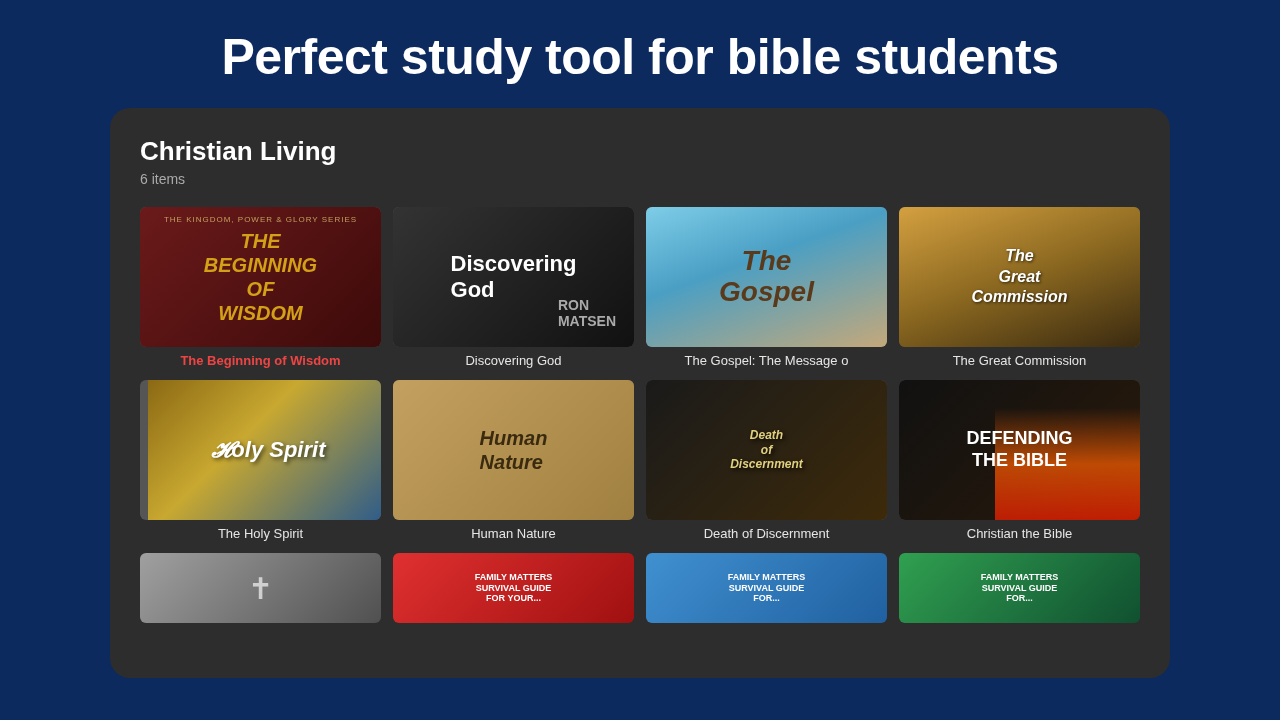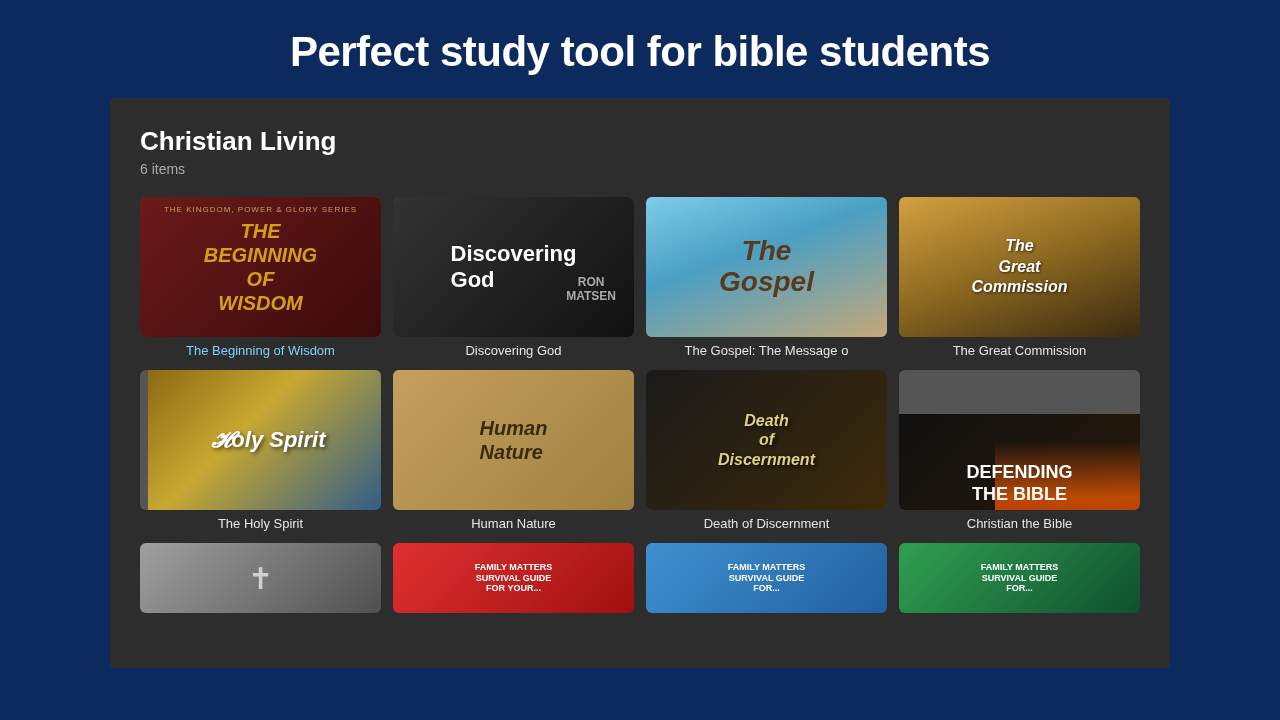--- a/index.html
+++ b/index.html
@@ -10,32 +10,32 @@
       background-color: #0d2a5e;
       font-family: -apple-system, BlinkMacSystemFont, 'Segoe UI', Helvetica, Arial, sans-serif;
       overflow: hidden;
       display: flex;
       flex-direction: column;
       align-items: center;
     }
 
     .page-title {
       color: #ffffff;
-      font-size: 42px;
+      font-size: 50px;
       font-weight: 700;
       text-align: center;
       padding: 28px 0 22px 0;
       letter-spacing: -0.5px;
     }
 
     .app-container {
       width: 1060px;
       height: 570px;
       background-color: #2d2d2d;
-      border-radius: 4px;
+      border-radius: 20px;
       overflow: hidden;
       padding: 28px 30px 0 30px;
     }
 
     .category-title {
       color: #ffffff;
       font-size: 26px;
       font-weight: 700;
       margin-bottom: 4px;
     }
@@ -80,22 +80,22 @@
       color: #e5e5e5;
       font-size: 13px;
       text-align: center;
       margin-top: 6px;
       white-space: nowrap;
       overflow: hidden;
       text-overflow: ellipsis;
     }
 
     .item:first-child .item-label {
-      color: #7dd3fc;
-      font-weight: 400;
+      color: #ef4444;
+      font-weight: 700;
     }
 
     
     .thumb-beginning {
       background: linear-gradient(135deg, #6b1a1a 0%, #3d0a0a 100%);
     }
     .thumb-beginning-text {
       color: #d4a017;
       font-size: 20px;
       font-weight: 900;
@@ -120,26 +120,26 @@
       background: linear-gradient(135deg, #333 0%, #111 100%);
     }
     .thumb-god-text {
       color: #ffffff;
       font-size: 22px;
       font-weight: 700;
       line-height: 1.2;
     }
     .thumb-god-author {
       position: absolute;
-      bottom: 34px;
+      bottom: 18px;
       right: 18px;
       color: #aaaaaa;
-      font-size: 12px;
-      font-weight: 700;
-      text-align: center;
+      font-size: 14px;
+      font-weight: 700;
+      text-align: left;
     }
 
     .thumb-gospel {
       background: linear-gradient(160deg, #7ecde8 0%, #4a9fc4 40%, #c4a87a 100%);
     }
     .thumb-gospel-text {
       color: #5a3a1a;
       font-size: 28px;
       font-weight: 900;
       text-align: center;
@@ -183,31 +183,30 @@
       text-align: left;
       line-height: 1.2;
       font-style: italic;
     }
 
     .thumb-death {
       background: linear-gradient(135deg, #1a1a1a 0%, #3d2a0a 100%);
     }
     .thumb-death-text {
       color: #e0d080;
-      font-size: 16px;
+      font-size: 12px;
       font-weight: 900;
       text-align: center;
       line-height: 1.2;
       font-style: italic;
       text-shadow: 2px 2px 4px rgba(0,0,0,0.8);
     }
 
     .thumb-defending {
       background: linear-gradient(135deg, #111 0%, #2a1a0a 100%);
-      margin-top: 44px;
     }
     .thumb-defending-text {
       color: #ffffff;
       font-size: 18px;
       font-weight: 900;
       text-align: center;
       line-height: 1.2;
       text-transform: uppercase;
     }
 

